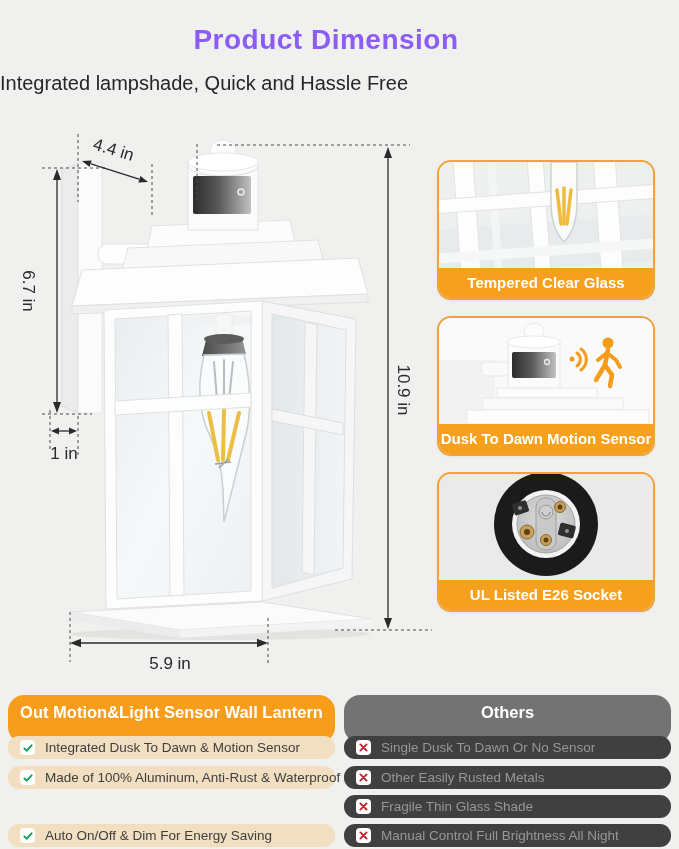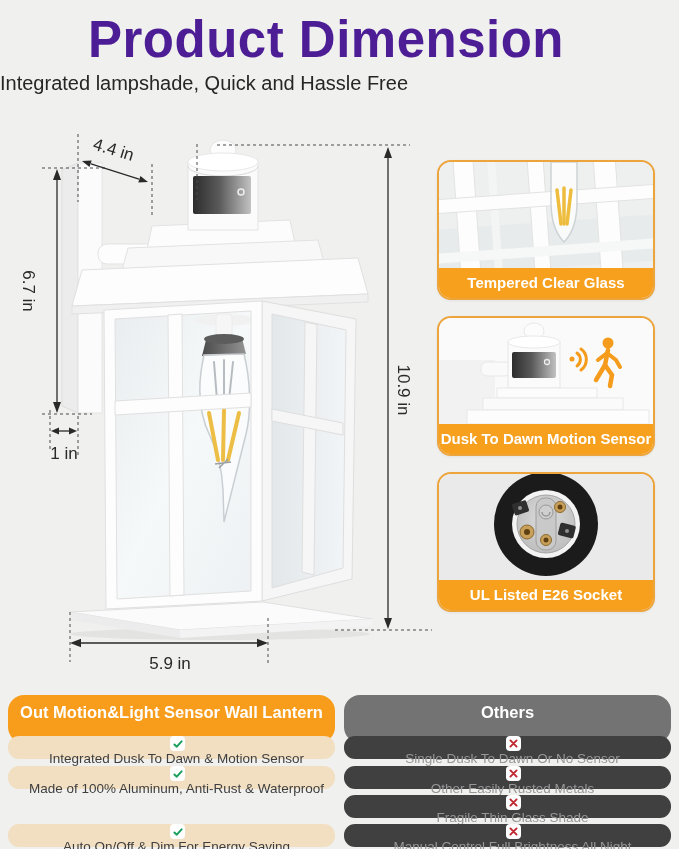--- a/index.html
+++ b/index.html
@@ -1,21 +1,21 @@
 <!DOCTYPE html>
 <html><head>
 <meta charset="utf-8">
 <style>
   html,body{margin:0;padding:0;}
   body{font-family:"Liberation Sans", sans-serif;}
   #stage{position:relative;width:679px;height:849px;background:#f0f0ee;overflow:hidden;}
 
   
   .title{position:absolute;top:16px;left:0;width:652px;text-align:center;
-         font-size:51px;line-height:48px;font-weight:800;color:#4c1d95;letter-spacing:.5px;}
+         font-size:28px;line-height:48px;font-weight:800;color:#8b5cf6;letter-spacing:.5px;}
   .subtitle{position:absolute;top:72px;left:0;width:679px;text-align:left;
          font-size:20px;color:#262626;}
 
   
   #diagram{position:absolute;top:118px;left:0;}
 
   
   .callout{position:absolute;left:437px;width:214px;height:136px;
            border:2px solid #eda43b;border-radius:14px;overflow:hidden;background:#f2f2f2;
            box-shadow:0 1px 3px rgba(0,0,0,.06);}
@@ -28,21 +28,21 @@
 
   
   .col{position:absolute;width:327px;}
   #col-product{left:8px;top:695px;}
   #col-others{left:344px;top:695px;}
   .col-header{height:48px;border-radius:16px;color:#fff;font-weight:bold;font-size:16.5px;
               text-align:center;line-height:34px;}
   #col-product .col-header{background:#f79d1b;}
   #col-others  .col-header{background:#737373;}
   .row{position:absolute;left:0;width:327px;height:23px;border-radius:11px;
-       display:flex;align-items:center;padding:0;box-sizing:border-box;flex-direction:column;}
+       display:flex;align-items:center;padding:0;box-sizing:border-box;}
   #col-product .row{background:#f2dfc1;}
   #col-others  .row{background:#404040;}
   .row .chip{width:15px;height:15px;background:#fff;border-radius:4px;margin-left:12px;
              display:flex;align-items:center;justify-content:center;flex:0 0 auto;}
   .row .txt{margin-left:10px;font-size:13.5px;white-space:nowrap;}
   #col-product .row .txt{color:#3e3e3e;}
   #col-others  .row .txt{color:#979797;}
   .r1{top:41px;} .r2{top:71px;} .r3{top:100px;} .r4{top:129px;}
 </style>
 </head>

